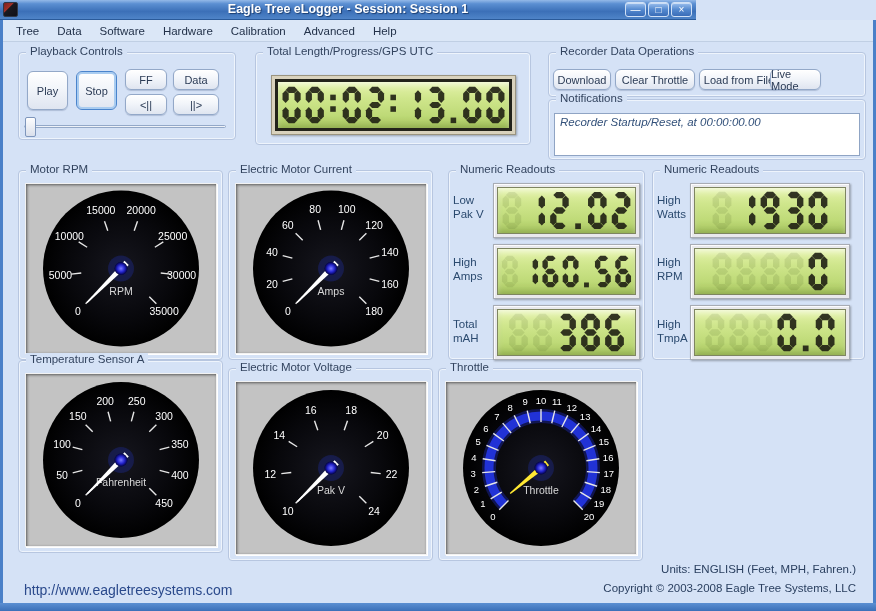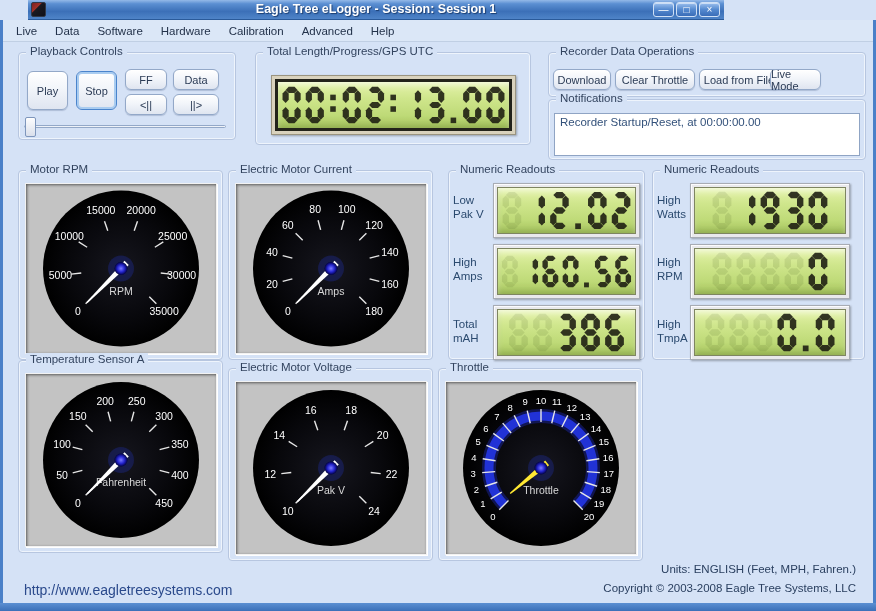--- a/index.html
+++ b/index.html
@@ -2,21 +2,21 @@
 <html><head>
 <meta charset="utf-8">
 <style>
   html,body{margin:0;padding:0;background:#9aa8bc;}
   *{box-sizing:border-box;}
   .win{position:relative;width:876px;height:611px;font-family:"Liberation Sans",sans-serif;
        background:#d5e2f6;overflow:hidden;user-select:none;}
   
   .titlebar{position:absolute;left:0;top:0;width:696px;height:20px;
     background:linear-gradient(180deg,#94b9e8 0%,#5b8fd2 20%,#3c70b8 60%,#4f84c8 100%);
-    border-bottom:1px solid #2a5a9a;margin-left:28px;}
+    border-bottom:1px solid #2a5a9a;}
   .title-text{position:absolute;left:0;right:0;top:2px;text-align:center;color:#fff;
     font-size:12.5px;font-weight:bold;text-shadow:1px 1px 1px #1a3c6e;}
   .app-icon{position:absolute;left:3px;top:2px;width:15px;height:15px;border-radius:2px;
     background:linear-gradient(135deg,#7a2020 0%,#a03028 35%,#1a1a22 40%,#101018 100%);
     border:1px solid #303848;}
   .winbtns{position:absolute;right:4px;top:2px;display:flex;gap:2px;}
   .winbtn{width:21px;height:15px;border-radius:3px;color:#fff;font-size:10px;line-height:13px;
     text-align:center;border:1px solid #cfe0f6;
     background:linear-gradient(180deg,#9cc0ee 0%,#558ad0 50%,#3a6db8 100%);
     box-shadow:inset 0 1px 0 rgba(255,255,255,.5);}
@@ -54,21 +54,21 @@
     box-shadow:inset 0 5px 8px -4px rgba(255,255,255,.9), inset 0 -7px 10px -5px rgba(70,90,25,.4);}
   .lcd-frame-main .lcd-screen{border:3px solid #23231a;}
   .lcd-screen svg{display:block;width:100%;height:100%;}
   
   .gauge-panel{position:absolute;background:#c3c3c3;border:1px solid #f2f2f2;
     box-shadow:inset 1px 1px 3px rgba(0,0,0,.55), 1px 1px 0 #fff;}
   .gauge-panel svg{display:block;width:100%;height:100%;}
   svg text{font-family:"Liberation Sans",sans-serif;}
   
   .notif-box{position:absolute;background:#fff;border:1px solid #8fa4c4;
-    font-size:11.5px;color:#33517a;padding:2px 5px;overflow:hidden;}
+    font-size:11.5px;color:#33517a;padding:2px 5px;overflow:hidden;font-style:italic;}
   
   .ro-label{position:absolute;font-size:11.5px;color:#2b4a6f;line-height:14px;}
   
   .status-link{position:absolute;font-size:14px;color:#2b4a8c;}
   .status-right{position:absolute;right:20px;font-size:11.5px;color:#2b4060;text-align:right;}
 </style>
 </head>
 <body>
 
 <div class="win">
@@ -77,21 +77,21 @@
     <div class="app-icon"></div>
     <div class="title-text">Eagle Tree eLogger - Session: Session 1</div>
     <div class="winbtns">
       <div class="winbtn">—</div>
       <div class="winbtn">□</div>
       <div class="winbtn">×</div>
     </div>
   </div>
 
   <div class="menubar">
-    <span class="menu-item">Live</span>
+    <span class="menu-item">Tree</span>
     <span class="menu-item">Data</span>
     <span class="menu-item">Software</span>
     <span class="menu-item">Hardware</span>
     <span class="menu-item">Calibration</span>
     <span class="menu-item">Advanced</span>
     <span class="menu-item">Help</span>
   </div>
 
   <div class="edge-l"></div>
   <div class="edge-r"></div>

